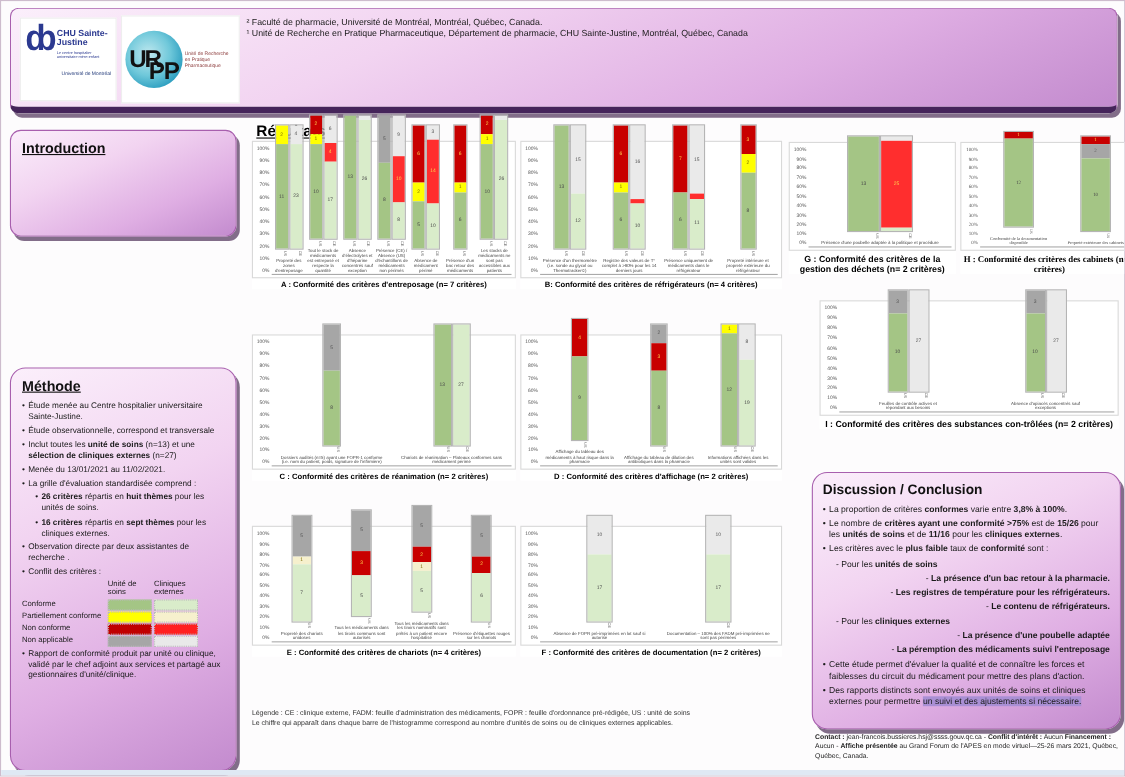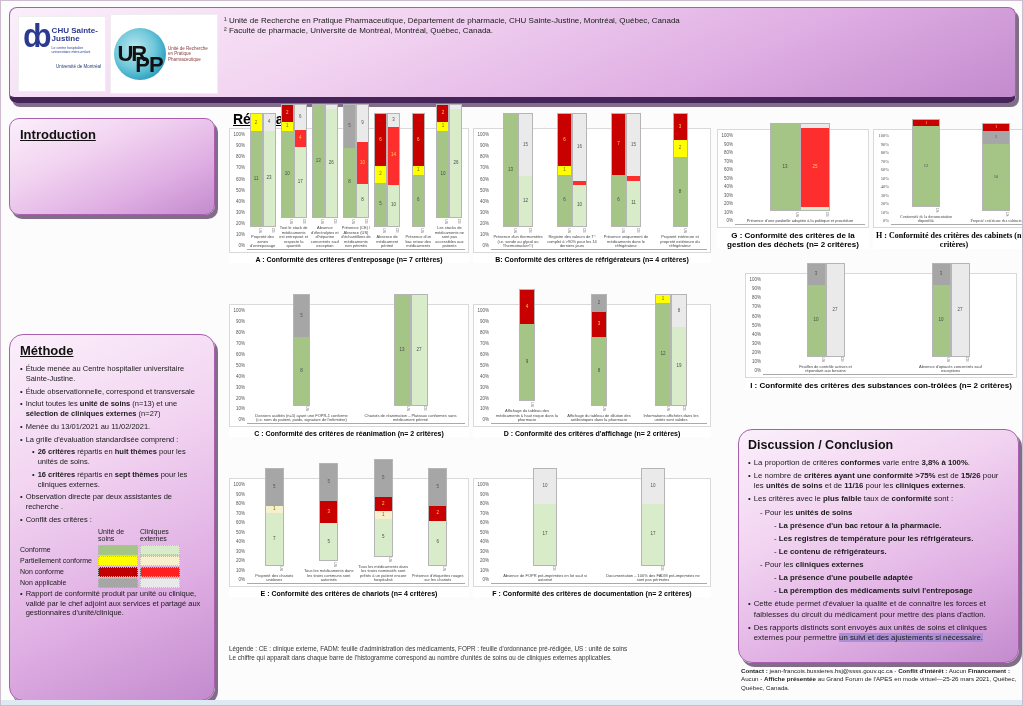--- a/index.html
+++ b/index.html
@@ -37,21 +37,21 @@
   .affil{font-size:8px;line-height:1.3;}
 
   #intro{left:8px;top:117px;width:206px;height:97px;padding:8px 10px;}
   #objectif{left:8px;top:225px;width:206px;height:89px;padding:8px 10px;}
   #methode{left:8px;top:333px;width:206px;height:367px;padding:8px 10px;border-radius:14px;}
 
   .blist .li{font-size:7.5px;line-height:1.3;margin-bottom:3px;display:flex;}
   .blist .li .bul{margin-right:3px;flex-shrink:0;}
   .blist .li.l1{margin-left:0;}
   .blist .li.l2{margin-left:12px;}
-  .blist .li.l3{margin-left:26px;}
+  .blist .li.l3{margin-left:26px;justify-content:flex-end;}
   .leg-head{display:flex;margin-left:78px;margin-bottom:2px;font-size:7px;line-height:1.1;}
   .leg-head div{width:42px;text-align:left;}
   .leg-row{display:flex;align-items:center;margin-bottom:1px;}
   .leg-row .leg-label{width:78px;font-size:7px;}
   .leg-swatch{width:40px;height:10px;margin-right:2px;border:1px dotted #bbb;box-sizing:border-box;}
 
   #results-heading{position:absolute;left:232px;top:110px;font-size:14px;font-weight:bold;
                    text-decoration:underline;color:#000;}
 
   .chart{position:absolute;background:#fff;}
@@ -104,22 +104,22 @@
     <div id="logo-urpp" class="logo-box">
       <div class="urpp-wrap">
         <div class="urpp-circle">
           <span class="urpp-ur">UR</span>
           <span class="urpp-pp">PP</span>
         </div>
         <div class="urpp-side">Unité de Recherche en Pratique Pharmaceutique</div>
       </div>
     </div>
     <div id="title-block">
+      <div class="affil">² Faculté de pharmacie, Université de Montréal, Montréal, Québec, Canada.</div>
       <div class="affil">¹ Unité de Recherche en Pratique Pharmaceutique, Département de pharmacie, CHU Sainte-Justine, Montréal, Québec, Canada</div>
-      <div class="affil">² Faculté de pharmacie, Université de Montréal, Montréal, Québec, Canada.</div>
     </div>
   </div>
 
   <div id="intro" class="panel">
     <h2>Introduction</h2>
   </div>
 
 
   <div id="methode" class="panel">
     <h2>Méthode</h2>

